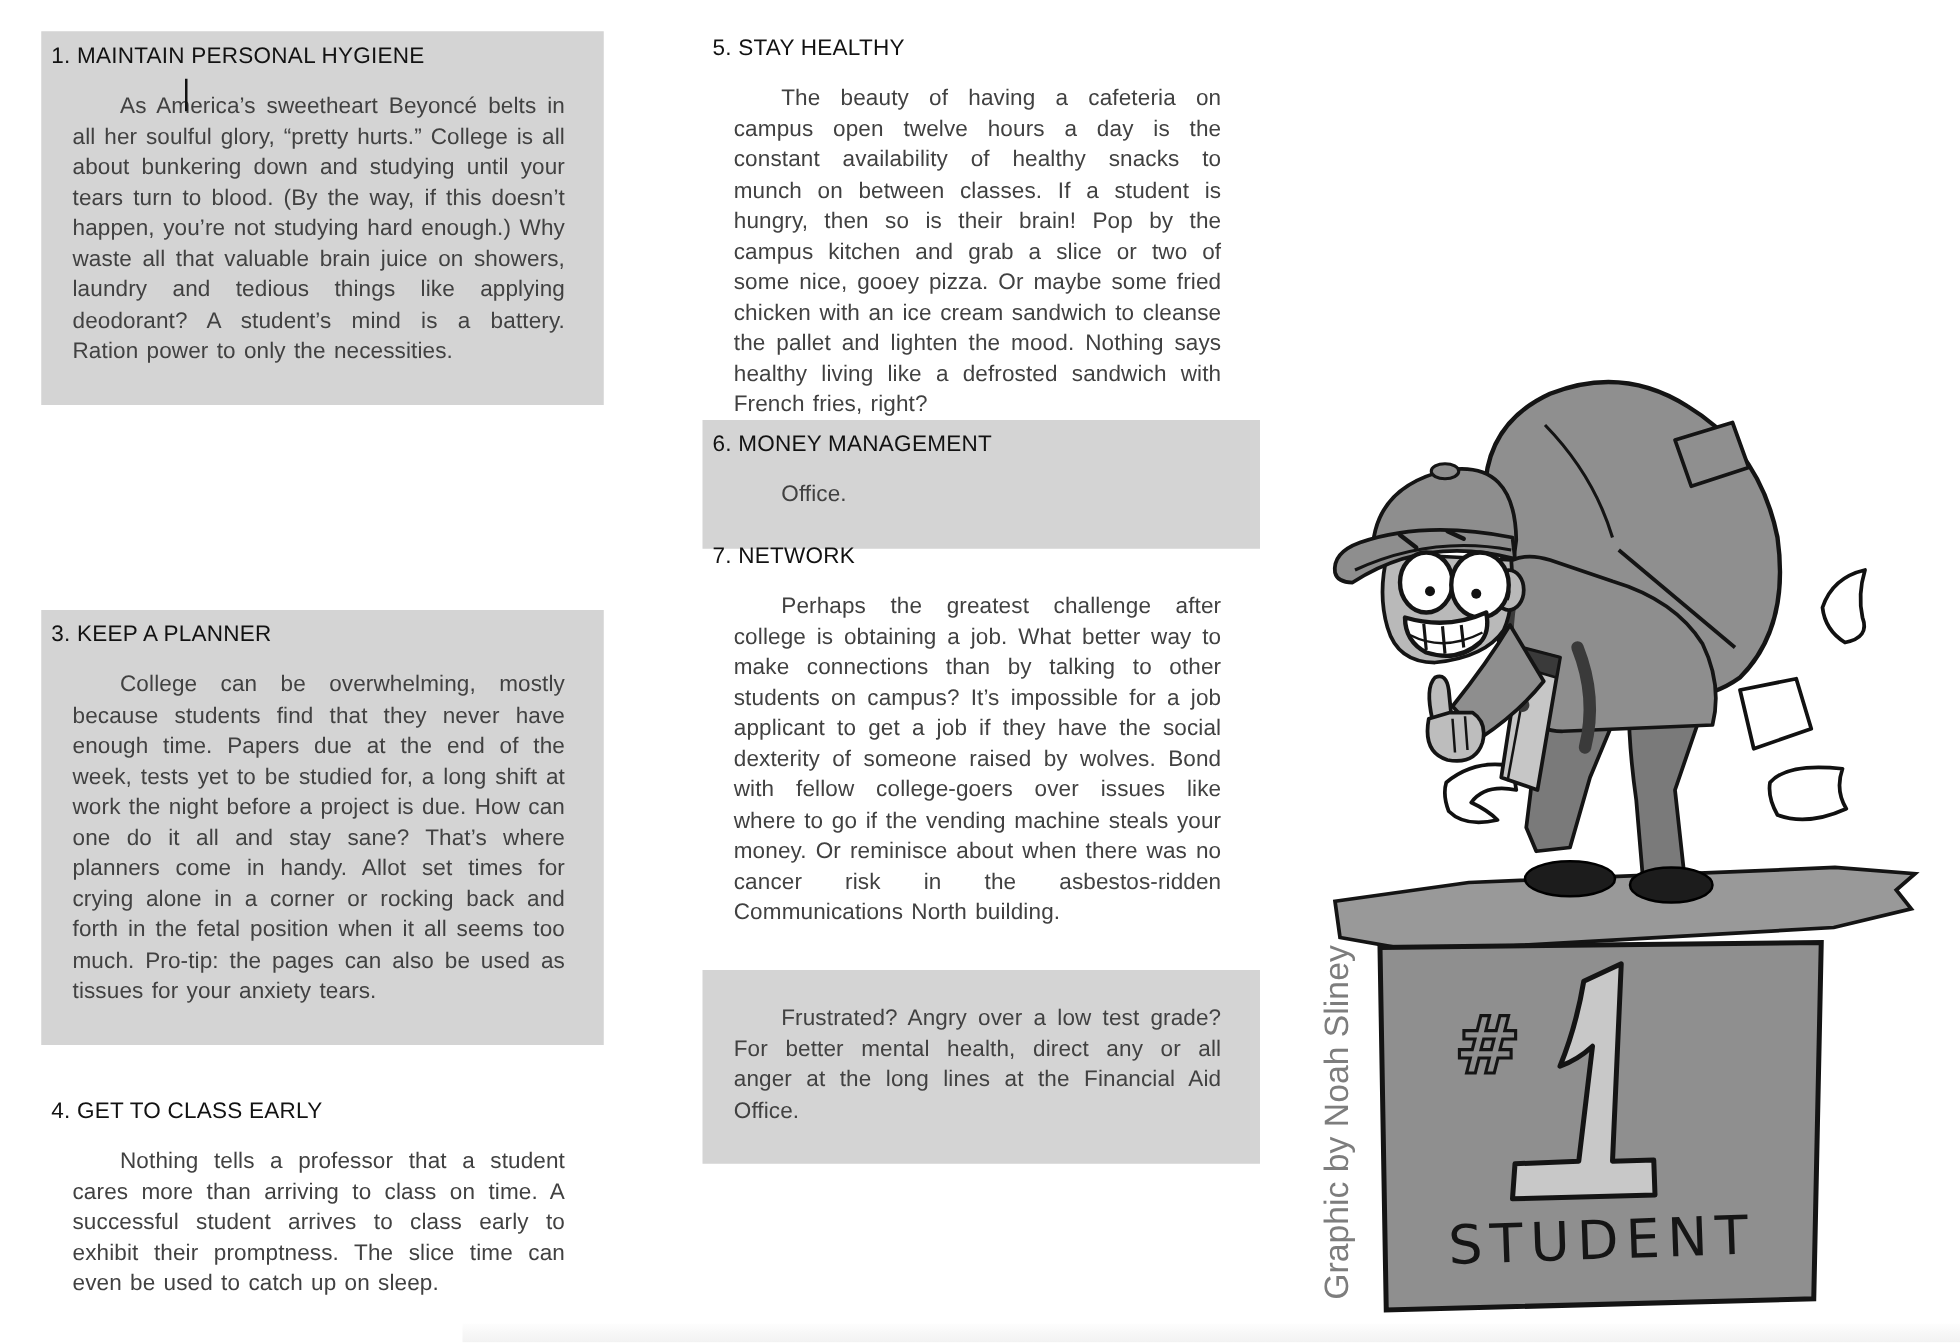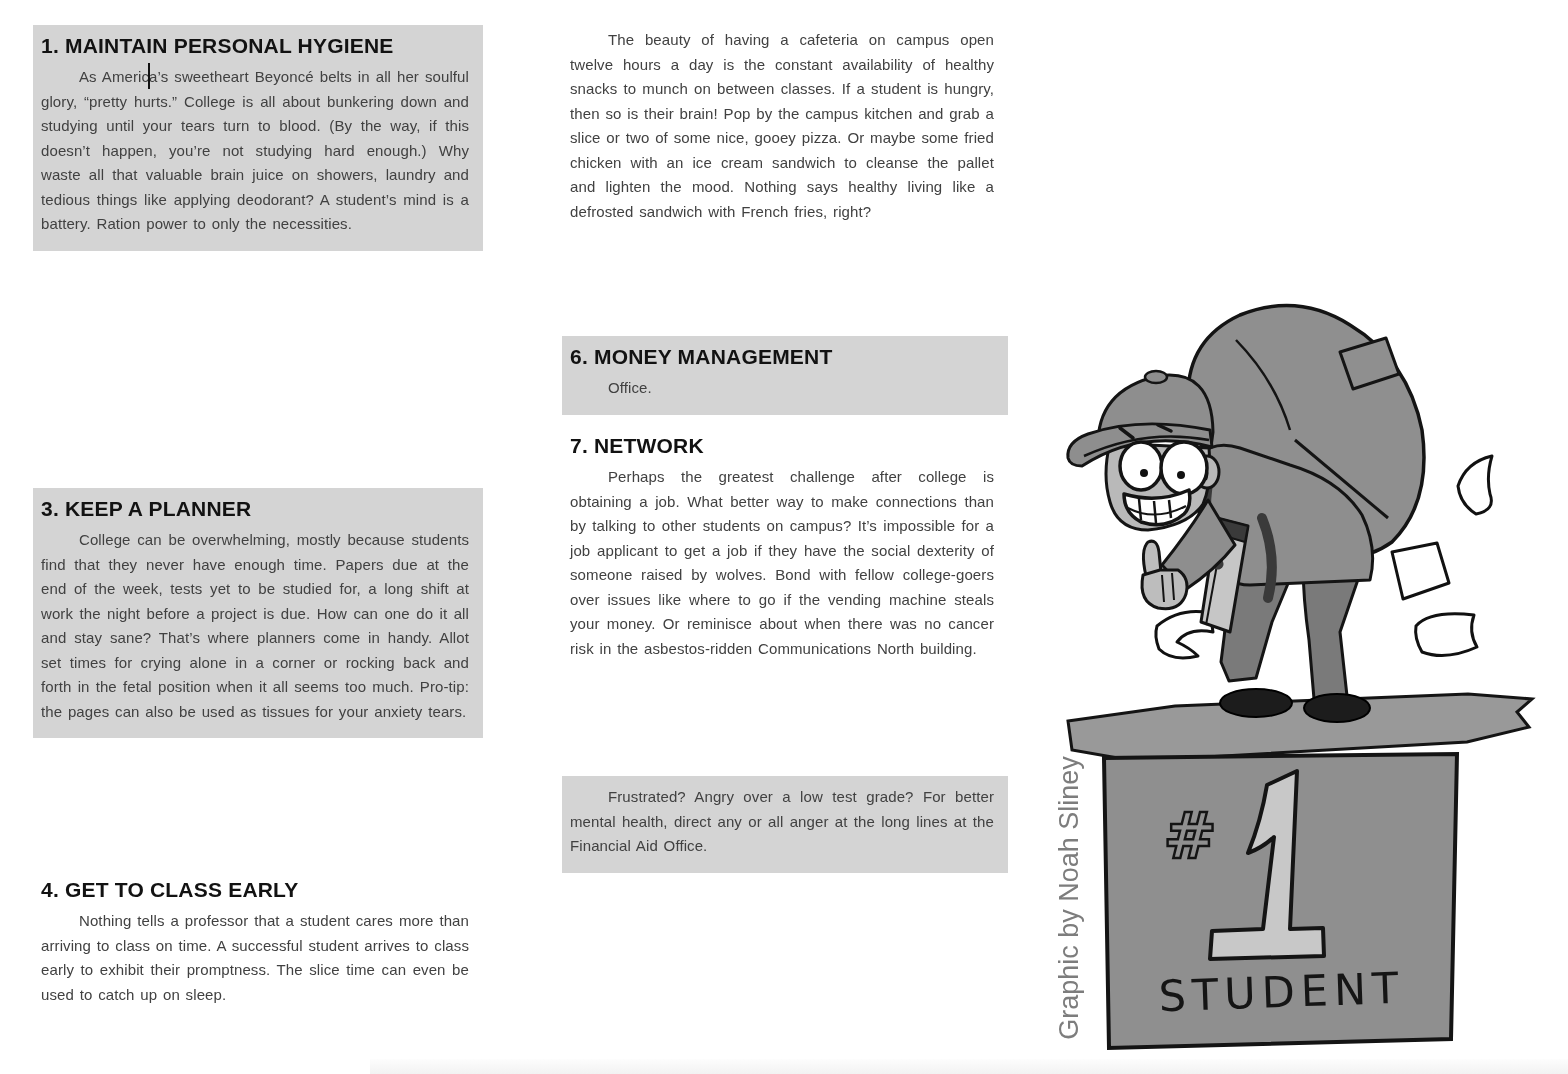--- a/index.html
+++ b/index.html
@@ -3,22 +3,22 @@
 <meta charset="utf-8">
 <style>
   html,body{margin:0;padding:0;background:#ffffff;}
   #page{position:relative;width:1568px;height:1074px;background:#ffffff;overflow:hidden;
         font-family:"Liberation Sans",sans-serif;}
   .tip{position:absolute;box-sizing:border-box;}
   .col-left{left:33px;width:450px;}
   .col-mid{left:562px;width:446px;}
   .hl{background:#d4d4d4;padding:9px 14px 14px 8px;}
   .plain{padding:0 14px 0 8px;}
-  .tip-title{font-size:21px;font-weight:bold;color:#121212;margin:0 0 7px 0;letter-spacing:.2px;}
-  .tip-body{font-size:15px;line-height:24.5px;color:#414141;margin:0;text-align:justify;
+  .tip-title{font-size:18px;font-weight:normal;color:#121212;margin:0 0 7px 0;letter-spacing:.2px;}
+  .tip-body{font-size:18px;line-height:24.5px;color:#414141;margin:17px;text-align:justify;
             text-indent:38px;word-spacing:1.5px;letter-spacing:.1px;}
   .caret{position:absolute;left:148px;top:63px;width:2px;height:26px;background:#111;}
   .page-edge{position:absolute;left:370px;top:1059px;width:1198px;height:15px;
              background:linear-gradient(180deg,#fdfdfd,#f2f2f2);}
   #cartoon{position:absolute;left:1040px;top:280px;width:528px;height:794px;}
   .svg-caption{font-family:"Liberation Sans",sans-serif;font-size:27px;fill:#7d7d7d;}
   .svg-student{font-family:"DejaVu Sans",sans-serif;font-size:43px;letter-spacing:6px;fill:#151515;}
   .svg-hash{font-family:"DejaVu Sans",sans-serif;font-size:64px;font-weight:bold;
             fill:#8f8f8f;stroke:#141414;stroke-width:2.5px;}
 </style>
@@ -34,20 +34,21 @@
   <section class="tip col-left hl" style="top:488px">
     <h2 class="tip-title">3. KEEP A PLANNER</h2>
     <p class="tip-body">College can be overwhelming, mostly because students find that they never have enough time. Papers due at the end of the week, tests yet to be studied for, a long shift at work the night before a project is due. How can one do it all and stay sane? That’s where planners come in handy. Allot set times for crying alone in a corner or rocking back and forth in the fetal position when it all seems too much. Pro-tip: the pages can also be used as tissues for your anxiety tears.</p>
   </section>
   <section class="tip col-left plain" style="top:878px">
     <h2 class="tip-title">4. GET TO CLASS EARLY</h2>
     <p class="tip-body">Nothing tells a professor that a student cares more than arriving to class on time. A successful student arrives to class early to exhibit their promptness. The slice time can even be used to catch up on sleep.</p>
   </section>
 
   <section class="tip col-mid plain" style="top:28px">
+    <h2 class="tip-title">5. STAY HEALTHY</h2>
     <p class="tip-body">The beauty of having a cafeteria on campus open twelve hours a day is the constant availability of healthy snacks to munch on between classes. If a student is hungry, then so is their brain! Pop by the campus kitchen and grab a slice or two of some nice, gooey pizza. Or maybe some fried chicken with an ice cream sandwich to cleanse the pallet and lighten the mood. Nothing says healthy living like a defrosted sandwich with French fries, right?</p>
   </section>
   <section class="tip col-mid hl" style="top:336px">
     <h2 class="tip-title">6. MONEY MANAGEMENT</h2>
     <p class="tip-body">Office.</p>
   </section>
   <section class="tip col-mid plain" style="top:434px">
     <h2 class="tip-title">7. NETWORK</h2>
     <p class="tip-body">Perhaps the greatest challenge after college is obtaining a job. What better way to make connections than by talking to other students on campus? It’s impossible for a job applicant to get a job if they have the social dexterity of someone raised by wolves. Bond with fellow college-goers over issues like where to go if the vending machine steals your money. Or reminisce about when there was no cancer risk in the asbestos-ridden Communications North building.</p>
   </section>

